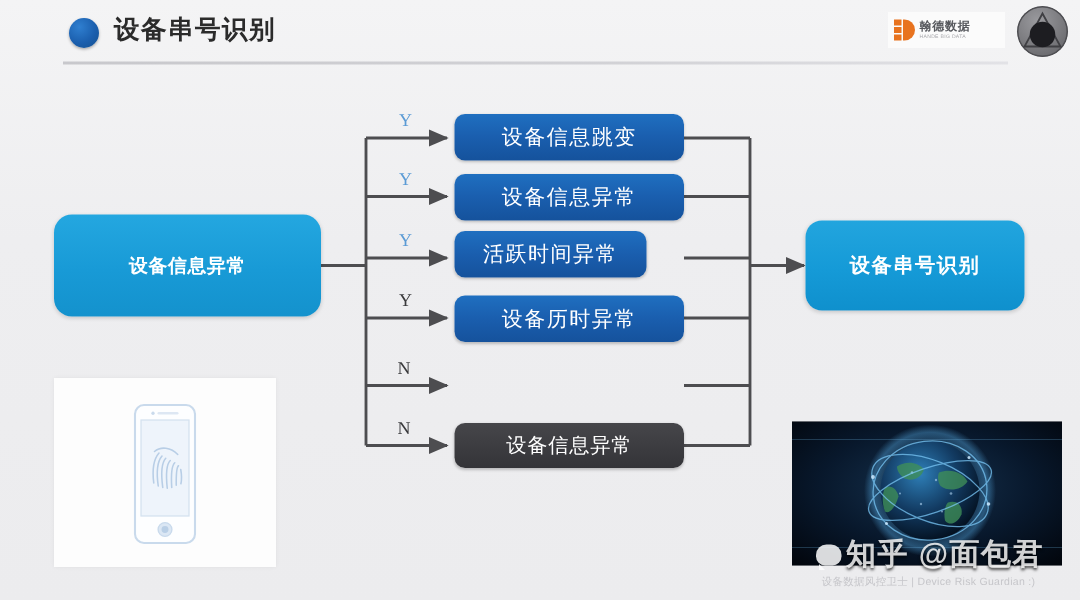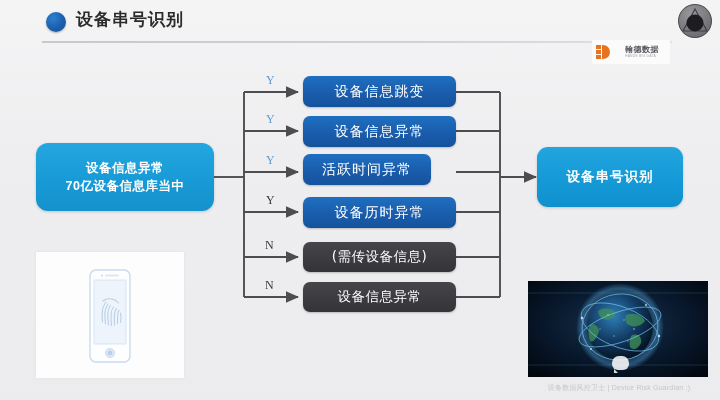--- a/index.html
+++ b/index.html
@@ -56,24 +56,23 @@
     right: 6px; top: 4px;
     width: 122px; height: 34px;
   }
   #brand-logo {
     position: absolute;
     left: 0; top: 4px;
     width: 78px; height: 24px;
     background: #fbfbfb;
     display: flex;
     align-items: center;
-    gap: 15px;
+    gap: 3px;
     padding-left: 4px;
     box-sizing: border-box;
-    margin-top: 32px;
   }
   .brand-mark {
     width: 14px; height: 14px;
     position: relative;
     flex: none;
   }
   .brand-mark i {
     position: absolute;
     background: #e8731f;
     display: block;
@@ -287,36 +286,34 @@
         <path d="M456,297 L500,297"></path>
         <path d="M500,92 L500,297"></path>
 
         <path d="M500,177 L536,177" marker-end="url(#arw)"></path>
       </g>
     </svg>
 
     <div class="node node-decision" style="left:36px; top:143px; width:178px; height:68px;">
       <div>
         <div>设备信息异常</div>
-        <div>70亿设备信息库当中</div>
       </div>
     </div>
 
     <div class="branch-label branch-yes" style="left:266px; top:74px;">Y</div>
     <div class="branch-label branch-yes" style="left:266px; top:113px;">Y</div>
     <div class="branch-label branch-yes" style="left:266px; top:154px;">Y</div>
     <div class="branch-label branch-no" style="left:266px; top:194px;">Y</div>
     <div class="branch-label branch-no" style="left:265px; top:239px;">N</div>
     <div class="branch-label branch-no" style="left:265px; top:279px;">N</div>
 
     <div class="node node-result" style="left:303px; top:76px; width:153px; height:31px;">设备信息跳变</div>
     <div class="node node-result" style="left:303px; top:116px; width:153px; height:31px;">设备信息异常</div>
     <div class="node node-result" style="left:303px; top:154px; width:128px; height:31px;text-align:center;">活跃时间异常</div>
     <div class="node node-result" style="left:303px; top:197px; width:153px; height:31px;font-family:Liberation Serif, serif;">设备历时异常</div>
-    <div class="node node-note" style="left:303px; top:242px; width:153px; height:30px;">(需传设备信息)</div>
     <div class="node node-note" style="left:303px; top:282px; width:153px; height:30px;">设备信息异常</div>
 
     <div class="node node-output" style="left:537px; top:147px; width:146px; height:60px;">设备串号识别</div>
   </div>
 
   <div id="phone-card">
     <svg width="148" height="126" viewBox="0 0 148 126">
       <rect x="54" y="18" width="40" height="92" rx="6" ry="6" fill="#fdfeff" stroke="#c9daec" stroke-width="1.4"></rect>
       <rect x="58" y="28" width="32" height="64" fill="#eef4fb" stroke="#d2e0ef" stroke-width="0.8"></rect>
       <circle cx="66" cy="23.5" r="1.1" fill="#c9daec"></circle>
@@ -385,17 +382,18 @@
       </g>
       <g stroke="#6fb9e8" stroke-width="0.5" opacity=".35" fill="none">
         <path d="M0,12 L180,12"></path>
           <path d="M0,84 L180,84"></path>
       </g>
     </svg>
   </div>
 
   <div id="watermark">
     <span id="wm-badge"></span>
+    <span>知乎 @面包君</span>
   </div>
 
   <div id="globe-caption">设备数据风控卫士 | Device Risk Guardian :)</div>
 
 </div>
 
 </body></html>

